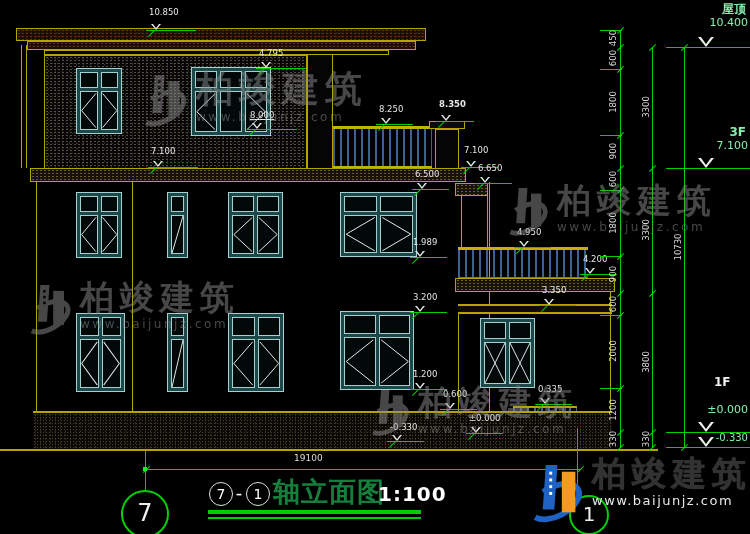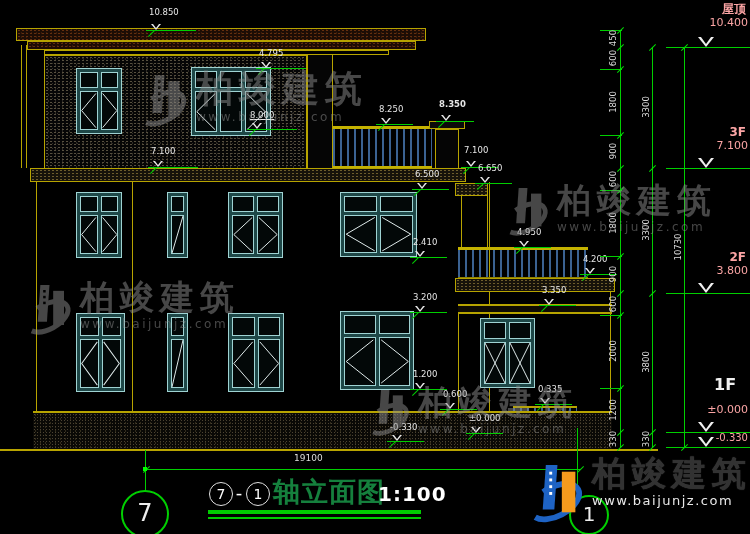--- a/index.html
+++ b/index.html
@@ -38,21 +38,21 @@
   .em{position:absolute;color:#e6e6e6;font-size:8.5px;line-height:1;}
   .em .t{display:block;padding-left:3px;white-space:nowrap;}
   .em .line{position:absolute;left:0;right:0;bottom:0;height:1px;background:#00cf00;}
   .emtri{position:absolute;left:5px;bottom:1px;width:0;height:0;
          border-left:5px solid transparent;border-right:5px solid transparent;border-top:6px solid #e8e8e8;}
   .emtri::after{content:"";position:absolute;left:-3px;top:-6px;width:0;height:0;
          border-left:3px solid transparent;border-right:3px solid transparent;border-top:4px solid #000;}
   .emtick{position:absolute;left:1px;bottom:-3px;width:9px;height:1px;background:#00cf00;transform:rotate(-45deg);}
 
   
-  .fm{position:absolute;color:#fca5a5;text-align:right;line-height:1.15;}
+  .fm{position:absolute;color:#86efac;text-align:right;line-height:1.15;}
   .fm .lbl{font-weight:bold;font-size:12px;display:block;padding-right:4px;}
   .fm .val{font-size:11px;display:block;padding-right:2px;}
   .fm .line{position:absolute;left:0;right:0;bottom:0;height:1px;background:#00cf00;}
   .fmtri{position:absolute;left:32px;bottom:1px;width:0;height:0;
          border-left:8px solid transparent;border-right:8px solid transparent;border-top:10px solid #f0f0f0;}
   .fmtri::after{content:"";position:absolute;left:-5px;top:-10px;width:0;height:0;
          border-left:5px solid transparent;border-right:5px solid transparent;border-top:7px solid #000;}
 
   .vdim{position:absolute;width:44px;height:10px;text-align:center;color:#dcdcdc;font-size:8.5px;
         line-height:10px;transform:rotate(-90deg);}
@@ -361,21 +361,21 @@
       <span class="emtick"></span>
       <span class="line"></span>
     </div>
   <div class="em" style="left:514px;top:228px;width:37px;height:20px;">
       <span class="t">4.950</span>
       <span class="emtri"></span>
       <span class="emtick"></span>
       <span class="line"></span>
     </div>
   <div class="em" style="left:410px;top:238px;width:37px;height:20px;">
-      <span class="t">2.410</span>
+      <span class="t">1.989</span>
       <span class="emtri"></span>
       <span class="emtick"></span>
       <span class="line"></span>
     </div>
   <div class="em" style="left:580px;top:255px;width:37px;height:20px;">
       <span class="t">4.200</span>
       <span class="emtri"></span>
       <span class="emtick"></span>
       <span class="line"></span>
     </div>
@@ -480,27 +480,21 @@
     <span class="val">10.400</span>
     <span class="fmtri"></span>
     <span class="line"></span>
   </div>
   <div class="fm" style="left:666px;top:126px;width:84px;height:43px;">
     <span class="lbl">3F</span>
     <span class="val">7.100</span>
     <span class="fmtri"></span>
     <span class="line"></span>
   </div>
-  <div class="fm" style="left:666px;top:251px;width:84px;height:43px;">
-    <span class="lbl">2F</span>
-    <span class="val">3.800</span>
-    <span class="fmtri"></span>
-    <span class="line"></span>
-  </div>
-  <span class="abs" style="left:714px;top:375px;color:#f0f0f0;font-weight:bold;font-size:16px;">1F</span>
+  <span class="abs" style="left:714px;top:375px;color:#f0f0f0;font-weight:bold;font-size:12px;">1F</span>
   <div class="fm" style="left:666px;top:404px;width:84px;height:29px;">
     <span class="val">±0.000</span>
     <span class="fmtri"></span>
     <span class="line"></span>
   </div>
   <div class="fm" style="left:666px;top:432px;width:84px;height:16px;">
     <span class="val" style="font-size:10px;">-0.330</span>
     <span class="fmtri"></span>
     <span class="line"></span>
   </div>

